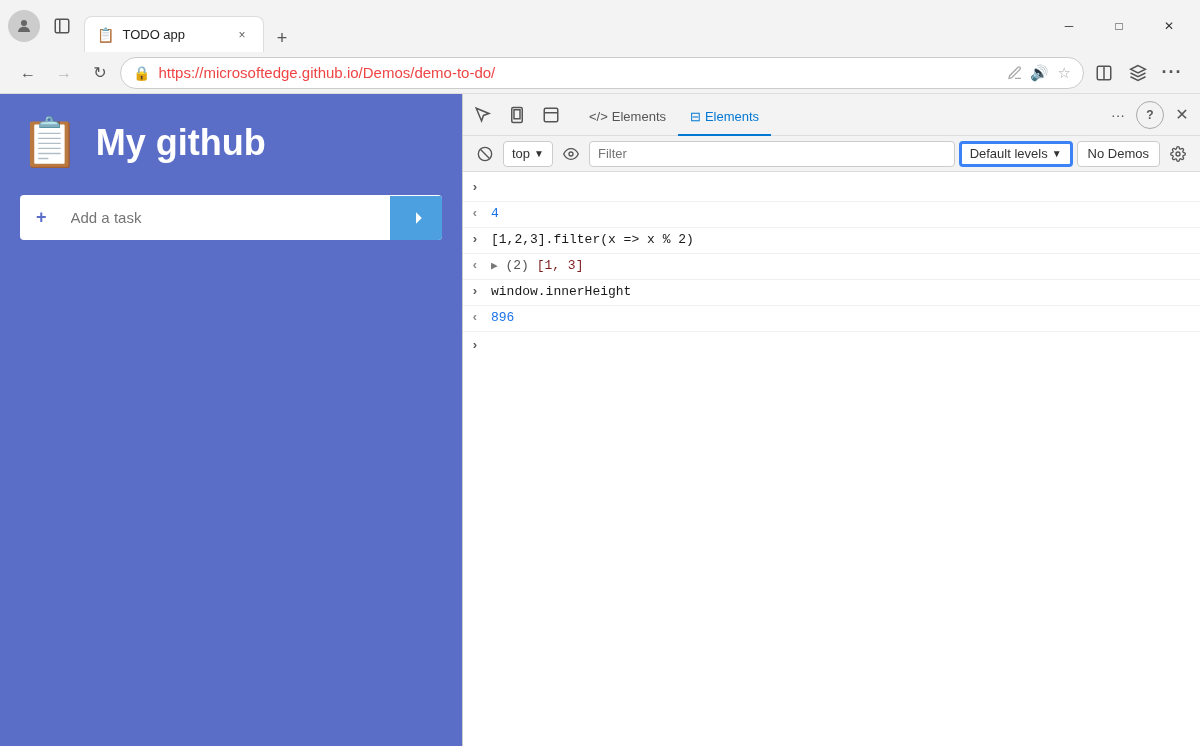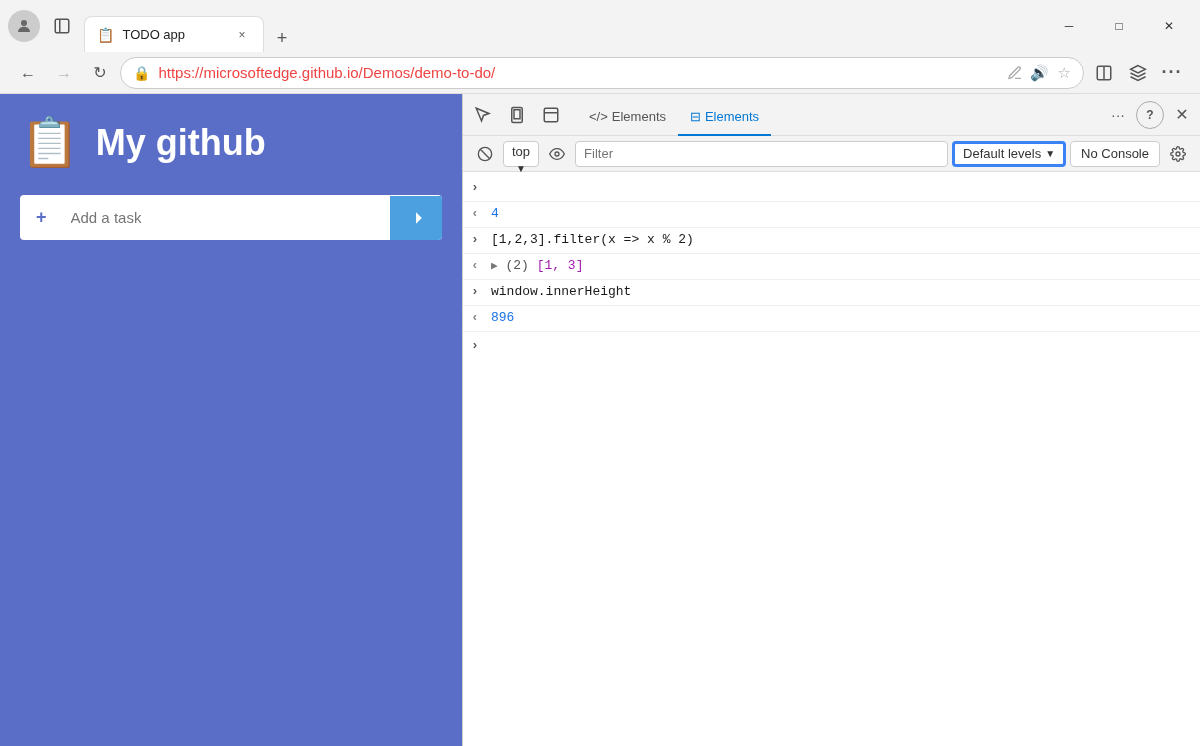--- a/index.html
+++ b/index.html
@@ -60,21 +60,21 @@
     .dt-tab { display: flex; align-items: center; padding: 0 12px; height: 36px; font-size: 13px; color: #555; cursor: pointer; border-bottom: 2px solid transparent; }
     .dt-tab.active { color: #0078d4; border-bottom: 2px solid #0078d4; }
     .dt-toolbar-right { display: flex; align-items: center; gap: 4px; }
     .dt-more-btn { width: 28px; height: 28px; display: flex; align-items: center; justify-content: center; color: #555; font-size: 14px; cursor: pointer; }
     .dt-help-btn { width: 28px; height: 28px; display: flex; align-items: center; justify-content: center; color: #555; border-radius: 50%; border: 1px solid #aaa; font-size: 12px; font-weight: bold; cursor: pointer; }
     .dt-close-btn { width: 28px; height: 28px; display: flex; align-items: center; justify-content: center; color: #555; font-size: 16px; cursor: pointer; }
 
     
     .console-toolbar { height: 36px; background: #f3f3f3; display: flex; align-items: center; gap: 4px; padding: 0 8px; border-bottom: 1px solid #ddd; }
     .ct-btn { width: 28px; height: 28px; display: flex; align-items: center; justify-content: center; border-radius: 4px; cursor: pointer; color: #555; font-size: 14px; }
-    .ct-top-selector { display: flex; align-items: center; gap: 4px; padding: 2px 8px; background: #fff; border: 1px solid #ccc; border-radius: 4px; font-size: 13px; color: #333; cursor: pointer; height: 26px; flex-direction: column; }
+    .ct-top-selector { display: flex; align-items: center; gap: 4px; padding: 2px 8px; background: #fff; border: 1px solid #ccc; border-radius: 4px; font-size: 13px; color: #333; cursor: pointer; height: 26px; }
     .ct-eye-btn { width: 28px; height: 28px; display: flex; align-items: center; justify-content: center; color: #555; font-size: 14px; cursor: pointer; }
     .ct-filter { flex: 1; height: 26px; border: 1px solid #ccc; border-radius: 4px; padding: 0 8px; font-size: 13px; color: #333; background: white; outline: none; }
     .ct-levels { display: flex; align-items: center; gap: 4px; padding: 2px 8px; background: #fff; border: 3px solid #3b82f6; border-radius: 4px; font-size: 13px; color: #333; cursor: pointer; height: 26px; }
     .ct-issues { padding: 2px 10px; background: #fff; border: 1px solid #ccc; border-radius: 4px; font-size: 13px; color: #333; height: 26px; display: flex; align-items: center; }
     .ct-settings-btn { width: 28px; height: 28px; display: flex; align-items: center; justify-content: center; color: #555; font-size: 14px; cursor: pointer; }
 
     
     .console-output { flex: 1; overflow-y: auto; padding: 4px 0; font-family: 'Consolas', 'Courier New', monospace; font-size: 13px; }
     .console-line { display: flex; align-items: flex-start; padding: 4px 8px; border-bottom: 1px solid #f0f0f0; min-height: 26px; }
     .console-arrow { width: 20px; min-width: 20px; color: #5a5a5a; font-weight: bold; user-select: none; }
@@ -229,21 +229,21 @@
               <path d="M1 12s4-8 11-8 11 8 11 8-4 8-11 8-11-8-11-8z"></path>
               <circle cx="12" cy="12" r="3"></circle>
             </svg>
         </div>
         <input class="ct-filter" type="text" placeholder="Filter" style="">
         <div class="ct-levels">
           <span>Default levels</span>
           <span style="font-size:10px;">▼</span>
         </div>
         <div class="ct-issues">
-          <span>No Console</span>
+          <span>No Demos</span>
         </div>
         <div class="ct-settings-btn">
           <svg width="16" height="16" viewBox="0 0 24 24" fill="none" stroke="#555" stroke-width="2">
               <circle cx="12" cy="12" r="3"></circle>
               <path d="M19.4 15a1.65 1.65 0 00.33 1.82l.06.06a2 2 0 010 2.83 2 2 0 01-2.83 0l-.06-.06a1.65 1.65 0 00-1.82-.33 1.65 1.65 0 00-1 1.51V21a2 2 0 01-4 0v-.09A1.65 1.65 0 009 19.4a1.65 1.65 0 00-1.82.33l-.06.06a2 2 0 01-2.83-2.83l.06-.06A1.65 1.65 0 004.68 15a1.65 1.65 0 00-1.51-1H3a2 2 0 010-4h.09A1.65 1.65 0 004.6 9a1.65 1.65 0 00-.33-1.82l-.06-.06a2 2 0 012.83-2.83l.06.06A1.65 1.65 0 009 4.68a1.65 1.65 0 001-1.51V3a2 2 0 014 0v.09a1.65 1.65 0 001 1.51 1.65 1.65 0 001.82-.33l.06-.06a2 2 0 012.83 2.83l-.06.06A1.65 1.65 0 0019.4 9a1.65 1.65 0 001.51 1H21a2 2 0 010 4h-.09a1.65 1.65 0 00-1.51 1z"></path>
             </svg>
         </div>
       </div>
 
       <div class="console-output">
@@ -260,21 +260,21 @@
         <div class="console-line">
           <span class="console-arrow">›</span>
           <span class="console-text console-input-text">[1,2,3].filter(x =&gt; x % 2)</span>
         </div>
 
         <div class="console-line">
           <span class="console-arrow output">‹</span>
           <span class="console-text">
             <span class="expand-triangle">▶</span>
             <span style="color:#555;">(2)</span>
-            <span style="color:#a21caf;"> [1, 3]</span>
+            <span style="color:#7f1d1d;"> [1, 3]</span>
           </span>
         </div>
 
         <div class="console-line">
           <span class="console-arrow">›</span>
           <span class="console-text console-input-text">window.innerHeight</span>
         </div>
 
         <div class="console-line">
           <span class="console-arrow output">‹</span>

